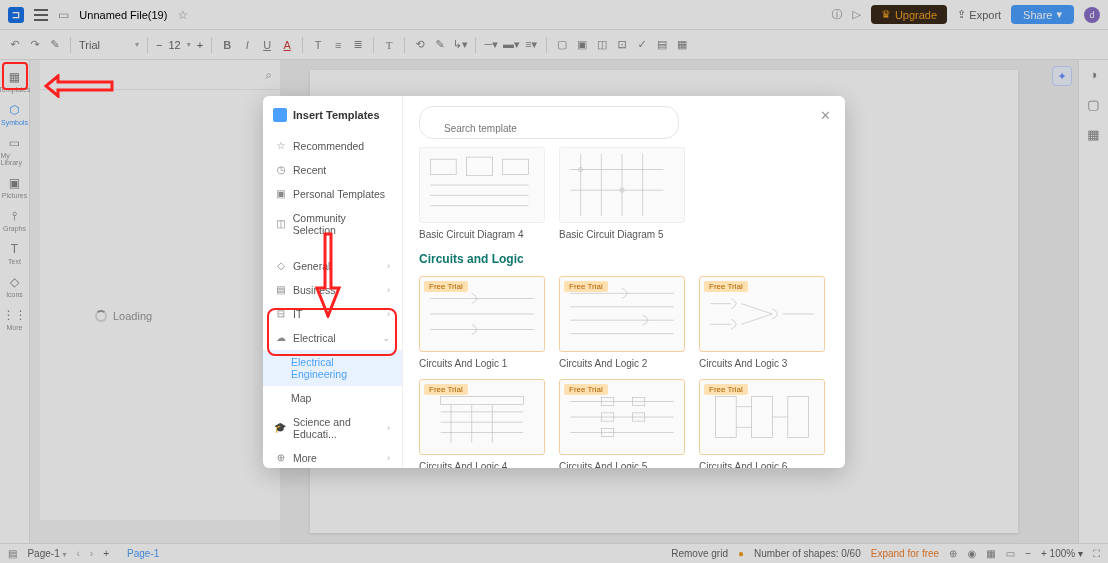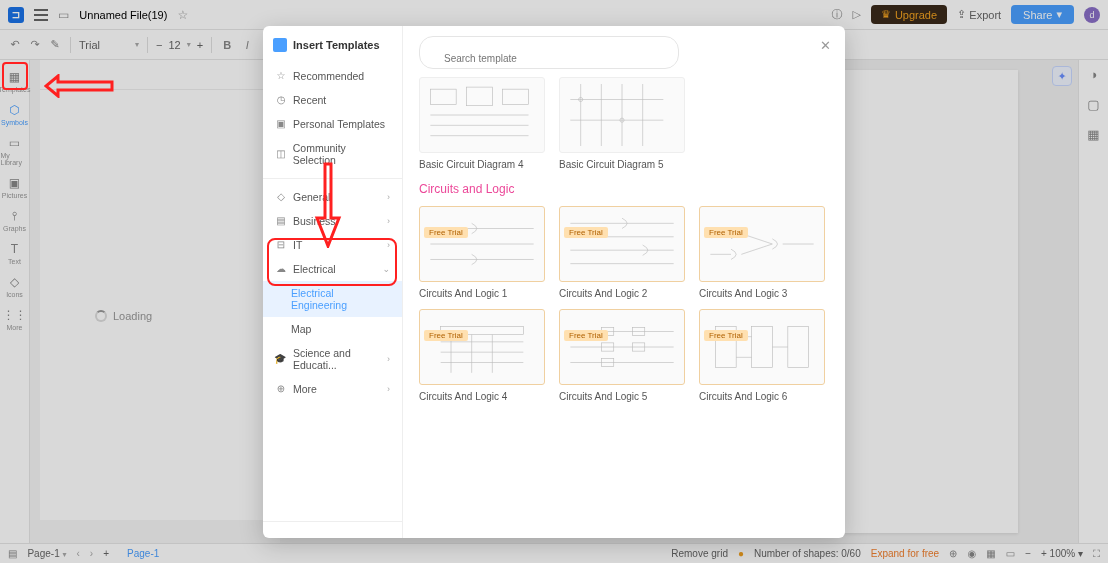--- a/index.html
+++ b/index.html
@@ -42,21 +42,21 @@
 .canvas-bg { position: absolute; left: 280px; top: 60px; right: 30px; bottom: 20px; background: #f0f0f0; }
 .canvas-page { position: absolute; left: 30px; top: 10px; right: 60px; bottom: 10px; background: #fff; box-shadow: 0 1px 3px rgba(0,0,0,0.1); }
 
 
 .bottom-bar { position: absolute; bottom: 0; left: 0; right: 0; height: 20px; background: #fff; border-top: 1px solid #e5e5e5; display: flex; align-items: center; padding: 0 8px; font-size: 10px; color: #666; gap: 10px; }
 .bottom-bar .right { margin-left: auto; display: flex; align-items: center; gap: 10px; }
 .page-tab { background: #fff; padding: 2px 8px; color: #4a9fff; }
 
 
 .modal-overlay { position: absolute; left: 0; top: 0; right: 0; bottom: 0; background: rgba(0,0,0,0.15); display: flex; align-items: center; justify-content: center; }
-.modal { width: 582px; height: 512px; background: #fff; border-radius: 6px; display: flex; overflow: hidden; position: relative; box-shadow: 0 6px 24px rgba(0,0,0,0.2); }
+.modal { width: 582px; height: 372px; background: #fff; border-radius: 6px; display: flex; overflow: hidden; position: relative; box-shadow: 0 6px 24px rgba(0,0,0,0.2); }
 .modal-left { width: 140px; border-right: 1px solid #eee; display: flex; flex-direction: column; font-size: 10.5px; overflow-y: auto; position: relative; }
 .modal-title { padding: 12px 10px; font-size: 11px; font-weight: 600; color: #333; display: flex; align-items: center; gap: 6px; }
 .modal-title .mt-icon { width: 14px; height: 14px; background: #4a9fff; border-radius: 2px; }
 .modal-nav-item { padding: 6px 12px; color: #555; cursor: pointer; display: flex; align-items: center; gap: 6px; }
 .modal-nav-item .mni-icon { width: 12px; height: 12px; color: #888; font-size: 10px; display: flex; align-items: center; justify-content: center; }
 .modal-nav-item .chev { margin-left: auto; color: #aaa; font-size: 9px; }
 .modal-nav-item.selected { background: #e8f2ff; color: #4a9fff; }
 .modal-nav-sub { padding-left: 28px; }
 .modal-nav-divider { height: 1px; background: #eee; margin: 6px 0; }
 .auto-open { padding: 8px 10px; font-size: 9.5px; color: #666; display: flex; align-items: center; gap: 4px; border-top: 1px solid #eee; margin-top: auto; }
@@ -64,22 +64,22 @@
 .modal-right { flex: 1; padding: 10px 16px; overflow-y: auto; position: relative; }
 .search-box { width: 260px; padding: 16px 8px 4px 24px; border: 1px solid #e5e5e5; border-radius: 14px; font-size: 10px; color: #999; position: relative; background: #fff; }
 .search-wrap { position: relative; margin-bottom: 8px; }
 .search-wrap .s-icon { position: absolute; left: 8px; top: 5px; color: #bbb; font-size: 10px; }
 .close-icon { position: absolute; top: 12px; right: 14px; color: #999; font-size: 13px; cursor: pointer; }
 .template-row { display: flex; gap: 14px; margin-bottom: 10px; }
 .template-card { width: 126px; }
 .template-thumb { width: 126px; height: 76px; background: #fafafa; border: 1px solid #eee; border-radius: 3px; position: relative; overflow: hidden; display: flex; align-items: center; justify-content: center; }
 .template-thumb svg { width: 100%; height: 100%; }
 .template-label { font-size: 10px; color: #555; padding-top: 6px; }
-.section-title { font-size: 12px; font-weight: 400; color: #ec4899; margin: 12px 0 10px; }
-.free-trial-badge { position: absolute; top: 20px; left: 4px; background: #ffe0b0; color: #b06000; font-size: 8px; padding: 1px 5px; border-radius: 2px; }
+.section-title { font-size: 12px; font-weight: 700; color: #0f766e; margin: 12px 0 10px; }
+.free-trial-badge { position: absolute; top: 4px; left: 4px; background: #ffe0b0; color: #b06000; font-size: 8px; padding: 1px 5px; border-radius: 2px; }
 .template-thumb.bordered { border: 1px solid #f0d0a0; }
 
 
 .arrow1 { position: absolute; left: 44px; top: 74px; z-index: 100; pointer-events: none; }
 .highlight-box1 { position: absolute; left: 2px; top: 62px; width: 26px; height: 28px; border: 2px solid #ff2020; border-radius: 4px; z-index: 50; pointer-events: none; }
 .highlight-box2 { position: absolute; z-index: 60; border: 2px solid #ff2020; border-radius: 8px; pointer-events: none; }
 .arrow2 { position: absolute; z-index: 60; pointer-events: none; }
 
 
 .circuit-lines { stroke: #bbb; stroke-width: 0.6; fill: none; }

